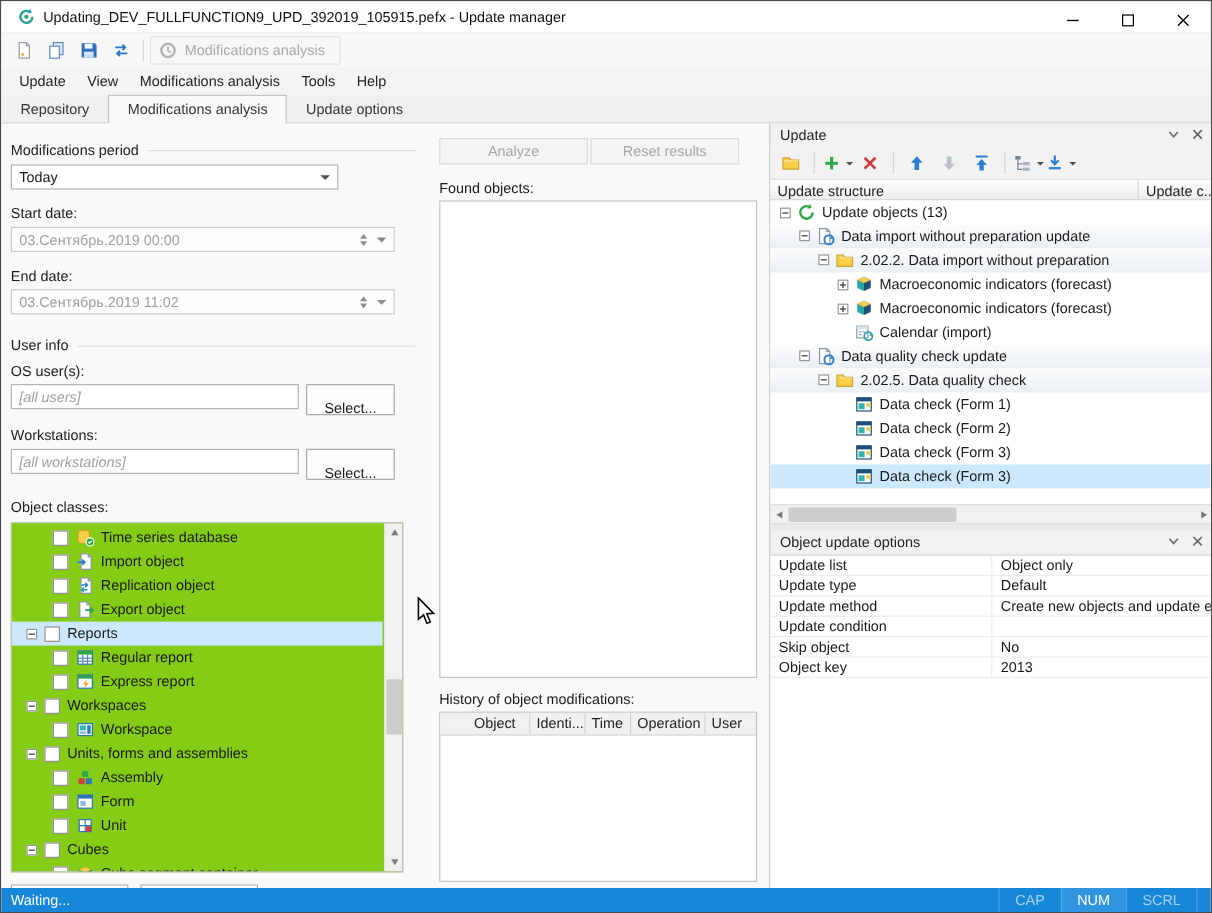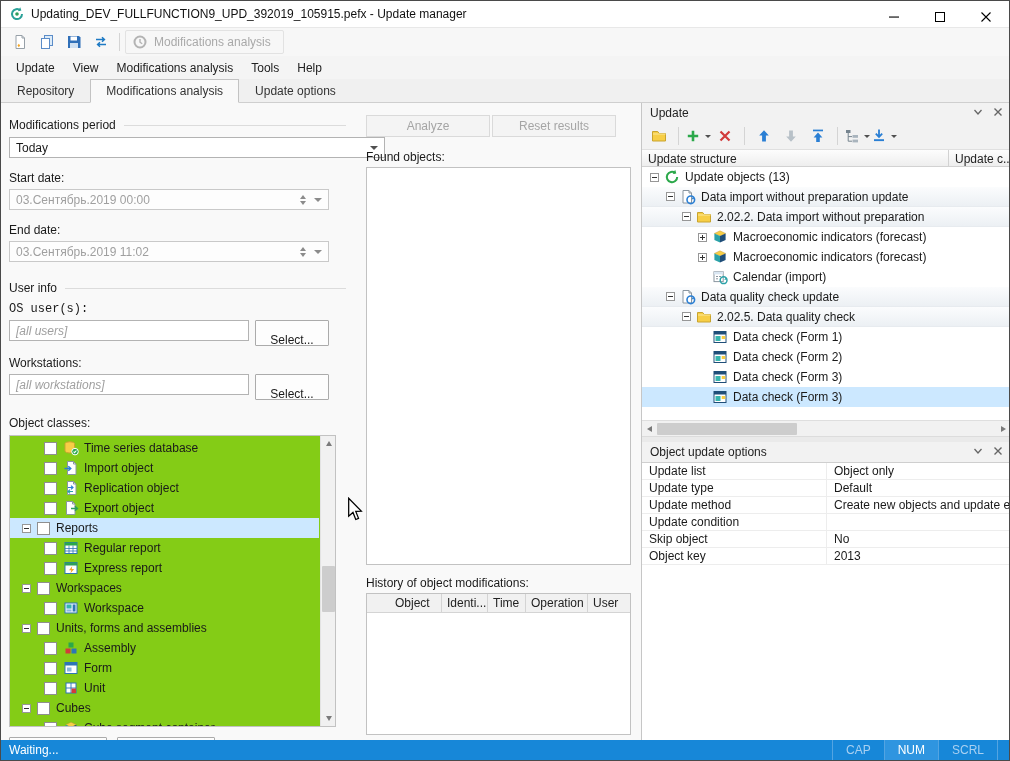--- a/index.html
+++ b/index.html
@@ -1,21 +1,21 @@
 <!DOCTYPE html>
 <html><head>
 <meta charset="utf-8">
 <style>
   * { box-sizing: border-box; margin: 0; padding: 0; }
   html,body { background:#8a8a8a; }
   body { font-family:"Liberation Sans", sans-serif; font-size:12px; color:#1a1a1a; }
   .window { position:relative; width:1010px; height:761px; background:#f4f4f4; border:1px solid #4a4a4a; overflow:hidden; }
 
   
-  .titlebar { height:27px; background:#fff; display:flex; align-items:center; padding-left:8px; border-bottom:1px solid #e8e8e8; }
+  .titlebar { height:27px; background:#fff; display:flex; align-items:center; padding-left:13px; border-bottom:1px solid #e8e8e8; }
   .title-text { margin-left:6px; color:#111; }
   .win-controls { margin-left:auto; display:flex; height:100%; }
   .win-btn { width:46px; height:100%; display:flex; align-items:center; justify-content:center; }
   .win-btn svg { width:10px; height:10px; }
 
   
   .toolbar { height:28px; display:flex; align-items:center; padding-left:6px; background:#f7f7f7; }
   .tb-btn { min-width:26px; height:24px; display:flex; align-items:center; justify-content:center; gap:2px; border-radius:2px; }
   .tb-sep { width:1px; height:18px; background:#d4d4d4; margin:0 5px; flex:none; }
   .analysis-btn { display:flex; align-items:center; gap:6px; height:24px; padding:0 12px 0 6px; border:1px solid #e2e2e2; border-radius:2px; color:#a9a9a9; background:#f7f7f7; }
@@ -35,21 +35,21 @@
   .main { display:flex; height:639px; background:#f9f9f9; }
   .left-panel { width:355px; flex:none; padding:6px 10px 0 8px; }
   .center-panel { width:285px; flex:none; padding:12px 10px 0 10px; }
   .right-panel { width:370px; flex:none; display:flex; flex-direction:column; border-left:1px solid #c6c6c6; background:#f2f2f2; }
 
   .group-label { display:flex; align-items:center; gap:8px; margin-top:8px; height:16px; color:#1a1a1a; }
   .group-label .rule { flex:1; height:1px; background:#dcdcdc; }
   .field-label { margin-top:13px; height:15px; }
 
   .combo, .date-input, .text-input { height:21px; background:#fff; border:1px solid #b3b3b3; display:flex; align-items:center; padding:0 6px; }
-  .combo { width:376px; margin-top:4px; }
+  .combo { width:273px; margin-top:4px; }
   .combo .caret, .date-input .caret { margin-left:auto; }
   .caret { width:0; height:0; border-left:4px solid transparent; border-right:4px solid transparent; border-top:4px solid #505050; flex:none; }
   .caret.small { border-left-width:3px; border-right-width:3px; border-top-width:3.5px; margin-left:2px; }
   .date-input { width:320px; margin-top:3px; color:#9f9f9f; border-color:#c9c9c9; background:#fdfdfd; }
   .spinners { display:flex; flex-direction:column; gap:2px; margin-left:auto; margin-right:8px; }
   .spin-up { width:0; height:0; border-left:3.5px solid transparent; border-right:3.5px solid transparent; border-bottom:4px solid #8b8b8b; }
   .spin-down { width:0; height:0; border-left:3.5px solid transparent; border-right:3.5px solid transparent; border-top:4px solid #8b8b8b; }
   .date-input .caret { margin-left:0; border-top-color:#8b8b8b; }
 
   .input-row { display:flex; margin-top:3px; gap:6px; }
@@ -266,21 +266,21 @@
             <span class="spin-down"></span>
           </span>
         <span class="caret"></span>
       </div>
 
       <div class="group-label" style="margin-top:18px;">
         <span>User info</span>
           <span class="rule"></span>
       </div>
 
-      <div class="field-label" style="margin-top:6px;font-family:Liberation Mono, monospace;">OS user(s):</div>
+      <div class="field-label" style="margin-top:6px;">OS user(s):</div>
       <div class="input-row">
         <div class="text-input">
           <span class="placeholder">[all users]</span>
         </div>
         <button class="btn select-btn">Select...</button>
       </div>
 
       <div class="field-label" style="margin-top:10px;">Workstations:</div>
       <div class="input-row">
         <div class="text-input">

